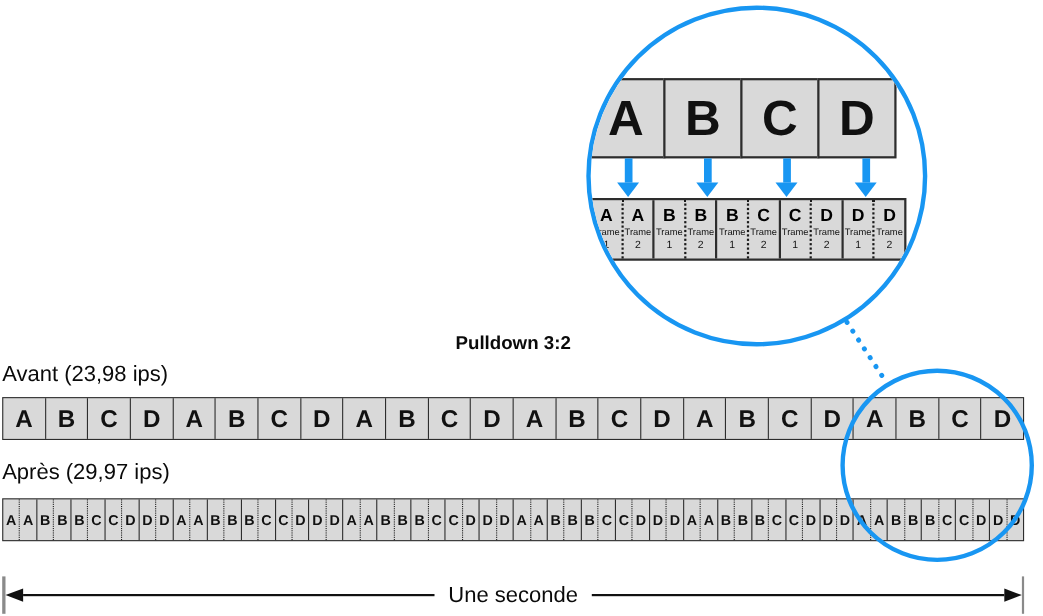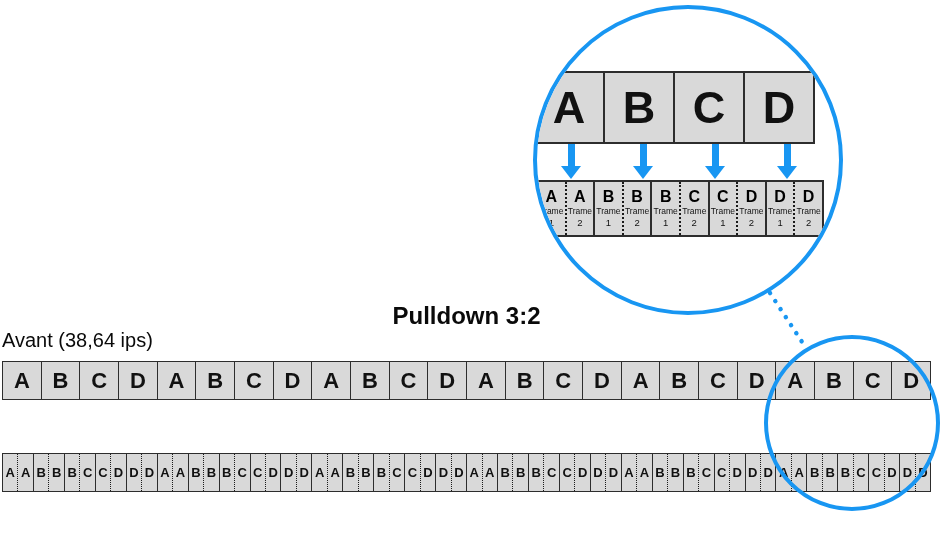--- a/index.html
+++ b/index.html
@@ -4,21 +4,21 @@
 <style>
   html,body { margin:0; padding:0; background:#fff; }
   .canvas {
     position:relative; width:948px; height:560px; background:#fff;
     font-family:"Liberation Sans","DejaVu Sans",sans-serif; color:#000; overflow:hidden;
   }
 
   
   .pulldown-title {
     position:absolute; left:2px; top:302px; width:929px; text-align:center;
-    font-size:24px; font-weight:bold; color:#0a0a0a;
+    font-size:17px; font-weight:bold; color:#0a0a0a;
   }
 
   
   .label { position:absolute; font-size:20px; color:#0a0a0a; }
   .avant-label { left:2px; top:329px; }
   .apres-label { left:2px; top:418px; }
 
   
   .mag-circle {
     position:absolute; left:533px; top:5px; width:310px; height:310px;
@@ -203,21 +203,21 @@
           <div class="mf-trame">Trame</div>
           <div class="mf-num">2</div>
         </div>
       </div>
   </div>
 
   <svg class="dots-svg" width="948" height="560" viewBox="0 0 948 560">
     <line x1="770" y1="293" x2="806" y2="348" stroke="#1896f2" stroke-width="4.5" stroke-linecap="round" stroke-dasharray="0.1 9.5"></line>
   </svg>
 
-  <div class="label avant-label">Avant (38,64 ips)</div>
+  <div class="label avant-label">Avant (23,98 ips)</div>
   <div class="row avant-row">
 
       <div class="avant-cell">A</div>
 
       <div class="avant-cell">B</div>
 
       <div class="avant-cell">C</div>
 
       <div class="avant-cell">D</div>
 
@@ -255,20 +255,21 @@
 
       <div class="avant-cell">A</div>
 
       <div class="avant-cell">B</div>
 
       <div class="avant-cell">C</div>
 
       <div class="avant-cell">D</div>
     </div>
 
+  <div class="label apres-label">Après (29,97 ips)</div>
   <div class="row apres-row">
 
       <div class="apres-cell">A</div>
 
       <div class="apres-cell">A</div>
 
       <div class="apres-cell">B</div>
 
       <div class="apres-cell">B</div>
 
@@ -380,14 +381,23 @@
 
       <div class="apres-cell">D</div>
 
       <div class="apres-cell">D</div>
 
       <div class="apres-cell">D</div>
     </div>
 
   <div class="highlight-circle"></div>
 
+  <div class="dimension">
+    <div class="dim-endbar"></div>
+    <div class="dim-head dim-head-left"></div>
+    <div class="dim-line"></div>
+    <div class="dim-label">Une seconde</div>
+    <div class="dim-line"></div>
+    <div class="dim-head dim-head-right"></div>
+    <div class="dim-endbar"></div>
+  </div>
 
 </div>
 
 </body></html>

